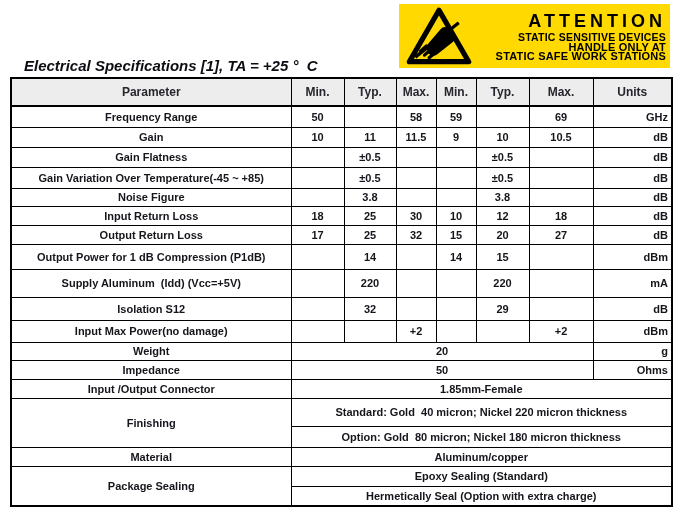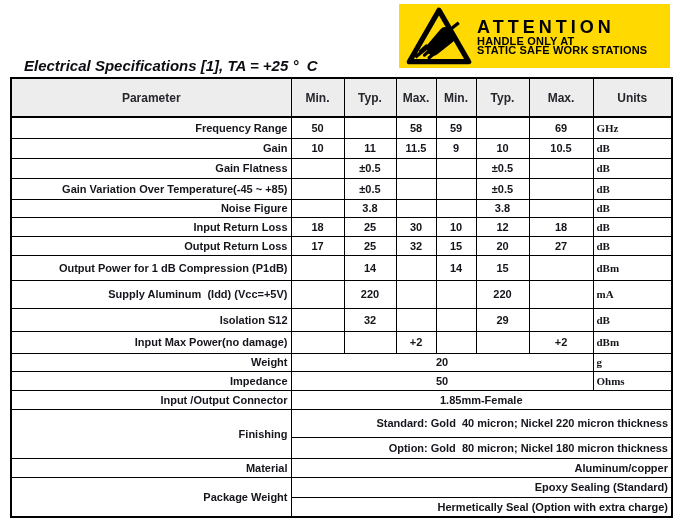--- a/index.html
+++ b/index.html
@@ -13,46 +13,46 @@
     position:absolute;left:24px;top:13px;
     font-weight:bold;font-style:italic;font-size:15px;line-height:21px;
     color:#0c0c12;white-space:pre-wrap;text-align:center;
   }
   
   .attention{
     position:absolute;left:399px;top:4px;width:271px;height:64px;
     background:#FFD900;display:flex;align-items:center;box-sizing:border-box;padding:2px 4px 2px 2px;
   }
   .esd-wrap{flex:0 0 76px;display:flex;align-items:center;justify-content:center;height:100%;}
-  .att-text{flex:1;text-align:left;color:#000;}
+  .att-text{flex:1;text-align:right;color:#000;}
   .att-heading{font-size:18px;font-weight:bold;letter-spacing:4px;line-height:19px;white-space:nowrap;}
   .att-sub{font-size:10.5px;font-weight:bold;line-height:12px;white-space:nowrap;letter-spacing:0.2px;}
   .att-small{font-size:11px;font-weight:bold;line-height:9px;white-space:nowrap;letter-spacing:0.2px;}
   
   table.spec{
     position:absolute;left:10px;top:77px;
     border-collapse:collapse;table-layout:fixed;
     border:2px solid #000;
   }
   table.spec th, table.spec td{
     border:1px solid #000;
     font-weight:bold;font-size:11px;color:#15151c;
     padding:0 3px;overflow:hidden;white-space:pre-wrap;
     vertical-align:middle;box-sizing:border-box;
   }
   table.spec th{
     background:#ededed;color:#26262e;font-size:12px;
     border-bottom:2px solid #000;text-align:center;
   }
-  td.param{text-align:right;font-size:11.5px;}
+  td.param{text-align:center;font-size:11.5px;}
   td.val{text-align:center;}
-  td.units{text-align:left;font-size:11.5px;font-family:Liberation Serif, serif;}
+  td.units{text-align:right;font-size:11.5px;}
   tr.rh18{height:18px} tr.rh19{height:19px} tr.rh20{height:20px}
   tr.rh21{height:21px} tr.rh22{height:22px} tr.rh23{height:23px}
-  tr.rh25{height:25px} tr.rh28{height:28px} tr.rh29{height:39px}
+  tr.rh25{height:25px} tr.rh28{height:28px} tr.rh29{height:28px}
 </style>
 </head>
 <body>
 
 <div class="title-block">
   <div>Electrical Specifications [1], TA = +25 °  C</div>
 </div>
 
 <div class="attention">
   <div class="esd-wrap">
@@ -62,20 +62,21 @@
       <g stroke="#000" stroke-width="5" stroke-linecap="round">
         <line x1="31" y1="59" x2="22" y2="67"></line>
         <line x1="37" y1="65" x2="28" y2="73"></line>
         <line x1="43" y1="70" x2="35" y2="77"></line>
       </g>
       <line x1="14" y1="76" x2="80" y2="24" stroke="#000" stroke-width="5"></line>
     </svg>
   </div>
   <div class="att-text">
     <div class="att-heading">ATTENTION</div>
+    <div class="att-sub">STATIC SENSITIVE DEVICES</div>
     <div class="att-small">HANDLE ONLY AT</div>
     <div class="att-small">STATIC SAFE WORK STATIONS</div>
   </div>
 </div>
 
 <table class="spec">
   <colgroup>
     <col style="width:280px">
       <col style="width:53px">
       <col style="width:52px">
@@ -242,20 +243,20 @@
   <tr class="rh21">
     <td class="param" colspan="7">Option: Gold  80 micron; Nickel 180 micron thickness</td>
   </tr>
 
   <tr class="rh19">
     <td class="param">Material</td>
     <td class="param" colspan="7">Aluminum/copper</td>
   </tr>
 
   <tr class="rh20">
-    <td class="param" rowspan="2">Package Weight</td>
+    <td class="param" rowspan="2">Package Sealing</td>
     <td class="param" colspan="7">Epoxy Sealing (Standard)</td>
   </tr>
   <tr class="rh20">
     <td class="param" colspan="7">Hermetically Seal (Option with extra charge)</td>
   </tr>
 </tbody>
   </table>
 
 </body></html>

